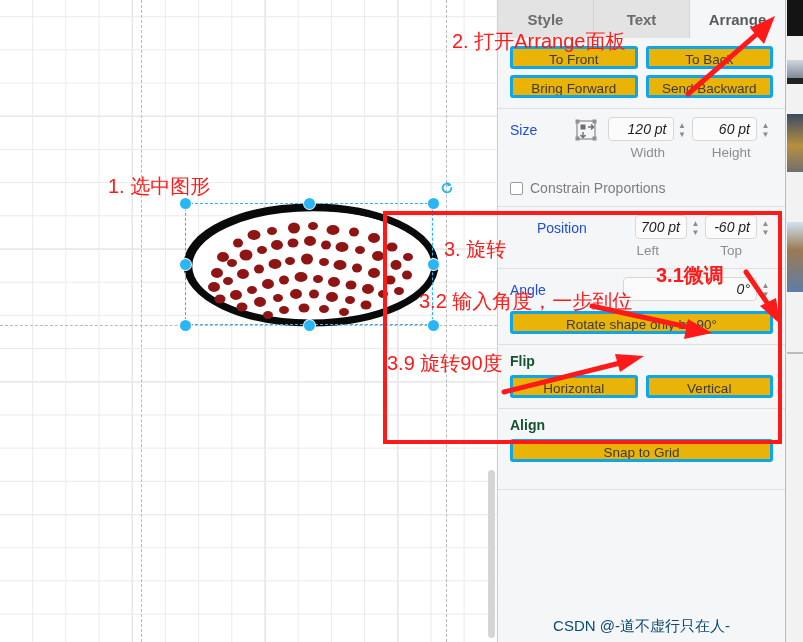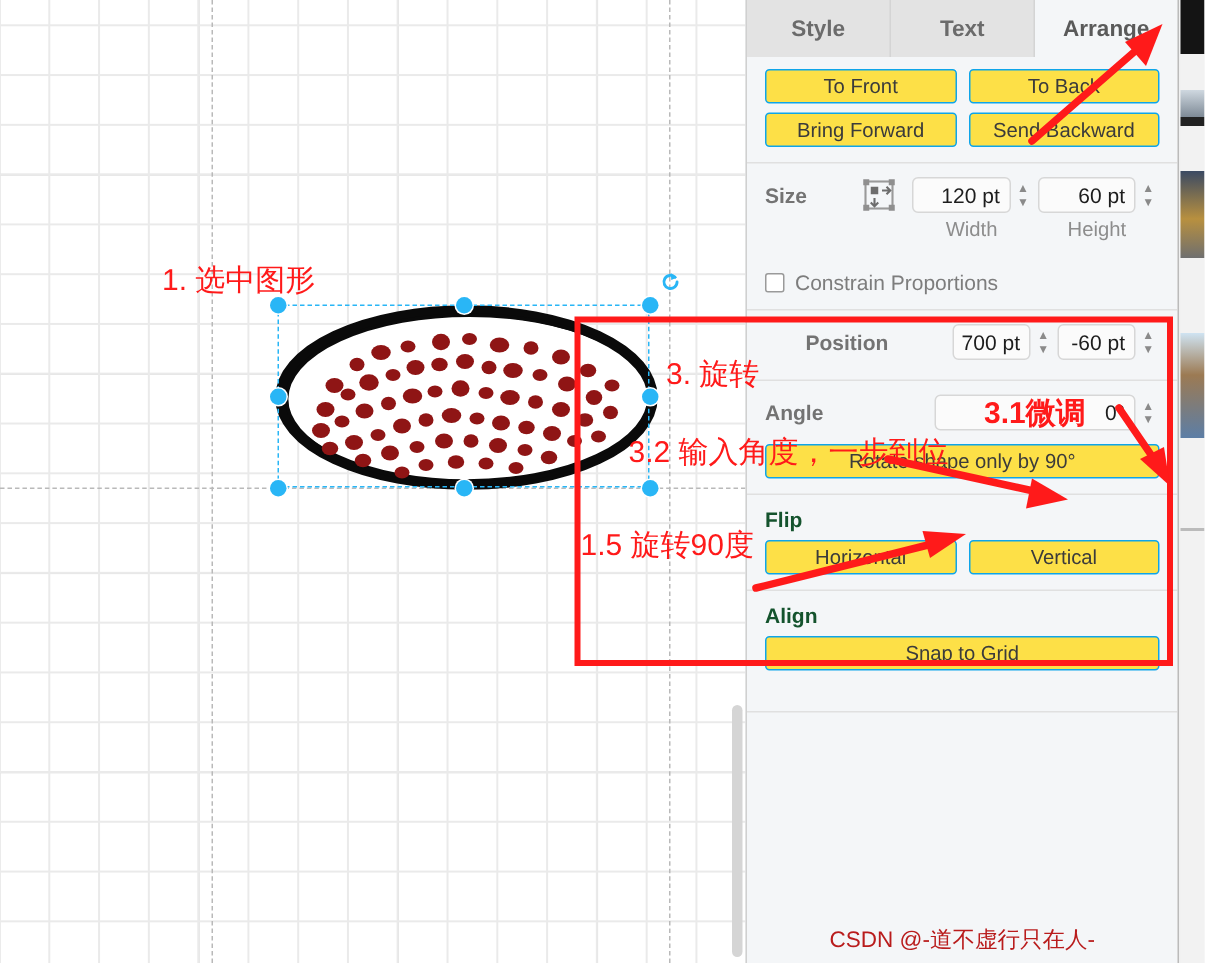--- a/index.html
+++ b/index.html
@@ -113,47 +113,47 @@
     gap: 8px;
     margin-bottom: 6px;
   }
   .btn {
     flex: 1;
     height: 23px;
     line-height: 21px;
     text-align: center;
     font-size: 13.5px;
     color: #3b3b3b;
-    background: #fde047;
-    border: 1px solid #0ea5e9;
+    background: #eab308;
+    border: 3px solid #0ea5e9;
     border-radius: 3px;
     box-sizing: border-box;
     white-space: nowrap;
     overflow: hidden;
   }
   .btn.full { flex: none; width: 100%; }
 
   .fieldrow {
     display: flex;
     align-items: center;
     margin-bottom: 2px;
   }
   .flabel {
     font-size: 14px;
-    font-weight: bold;
-    color: #737373;
+    font-weight: normal;
+    color: #1d4ed8;
     width: 56px;
     flex: none;
   }
   .sizeicon { width: 40px; flex: none; display:flex; align-items:center; justify-content:center;}
   .numwrap {
     display: flex;
-    align-items: center;
     flex: 1;
     margin-left: 2px;
+    font-style: italic;
   }
   .num {
     flex: 1;
     height: 24px;
     line-height: 22px;
     background: #fbfbfb;
     border: 1px solid #d7d7d7;
     border-radius: 4px;
     box-sizing: border-box;
     text-align: right;
@@ -202,21 +202,21 @@
     color: #14532d;
     margin-bottom: 6px;
   }
 
   
   #watermark {
     position: absolute;
     left: 0; right: 0; bottom: 6px;
     text-align: center;
     font-size: 15px;
-    color: #b91c1c;
+    color: #0c4a6e;
   }
 
   
   #strip {
     position: absolute;
     left: 785px; top: 0;
     width: 18px; height: 642px;
     background: #f0f0f0;
     border-left: 1px solid #bbb;
     overflow: hidden;
@@ -419,20 +419,24 @@
             </div>
         </div>
         <div class="numwrap">
           <div class="num">-60 pt</div>
           <div class="spin">
               <span>▲</span>
               <span>▼</span>
             </div>
         </div>
       </div>
+      <div class="sublabels" style="padding-left:96px;">
+        <span>Left</span>
+        <span>Top</span>
+      </div>
     </div>
 
     <div class="sec">
       <div class="fieldrow">
         <div class="flabel" style="width:96px;">Angle</div>
         <div style="flex:1;"></div>
         <div class="numwrap" style="flex:none;width:150px;">
           <div class="num">0°</div>
           <div class="spin">
               <span>▲</span>
@@ -474,24 +478,25 @@
     <div class="thumb" style="top:172px;height:50px;background:#f2f2f2;"></div>
     <div class="thumb" style="top:222px;height:70px;background:linear-gradient(#cfe3f2,#9c7a53 40%,#5c7ea6);"></div>
     <div class="thumb" style="top:292px;height:60px;background:#f2f2f2;"></div>
     <div class="thumb" style="top:352px;height:2px;background:#bbb;"></div>
     <div class="thumb" style="top:354px;height:288px;background:#f2f2f2;"></div>
   </div>
 
   <div id="redbox"></div>
 
   <div class="anno" style="left:108px;top:173px;">1. 选中图形</div>
+  <div class="anno" style="left:452px;top:28px;">2. 打开Arrange面板</div>
   <div class="anno" style="left:444px;top:236px;">3. 旋转</div>
   <div class="anno" style="left:656px;top:262px;font-weight:bold;">3.1微调</div>
   <div class="anno" style="left:419px;top:288px;">3.2 输入角度，一步到位</div>
-  <div class="anno" style="left:387px;top:350px;">1.5 旋转90度</div>
+  <div class="anno" style="left:387px;top:350px;">3.9 旋转90度</div>
 
   <svg class="arrowsvg" style="left:680px;top:10px;width:110px;height:90px;" viewBox="0 0 110 90">
     <path d="M8 84 L86 16" stroke="#ff1a1a" stroke-width="5" stroke-linecap="round"></path>
     <path d="M95 6 L84 34 L70 18 Z" fill="#ff1a1a"></path>
   </svg>
 
   <svg class="arrowsvg" style="left:740px;top:268px;width:50px;height:62px;" viewBox="0 0 50 62">
     <path d="M6 4 L32 42" stroke="#ff1a1a" stroke-width="5" stroke-linecap="round"></path>
     <path d="M40 56 L20 38 L36 30 Z" fill="#ff1a1a"></path>
   </svg>

